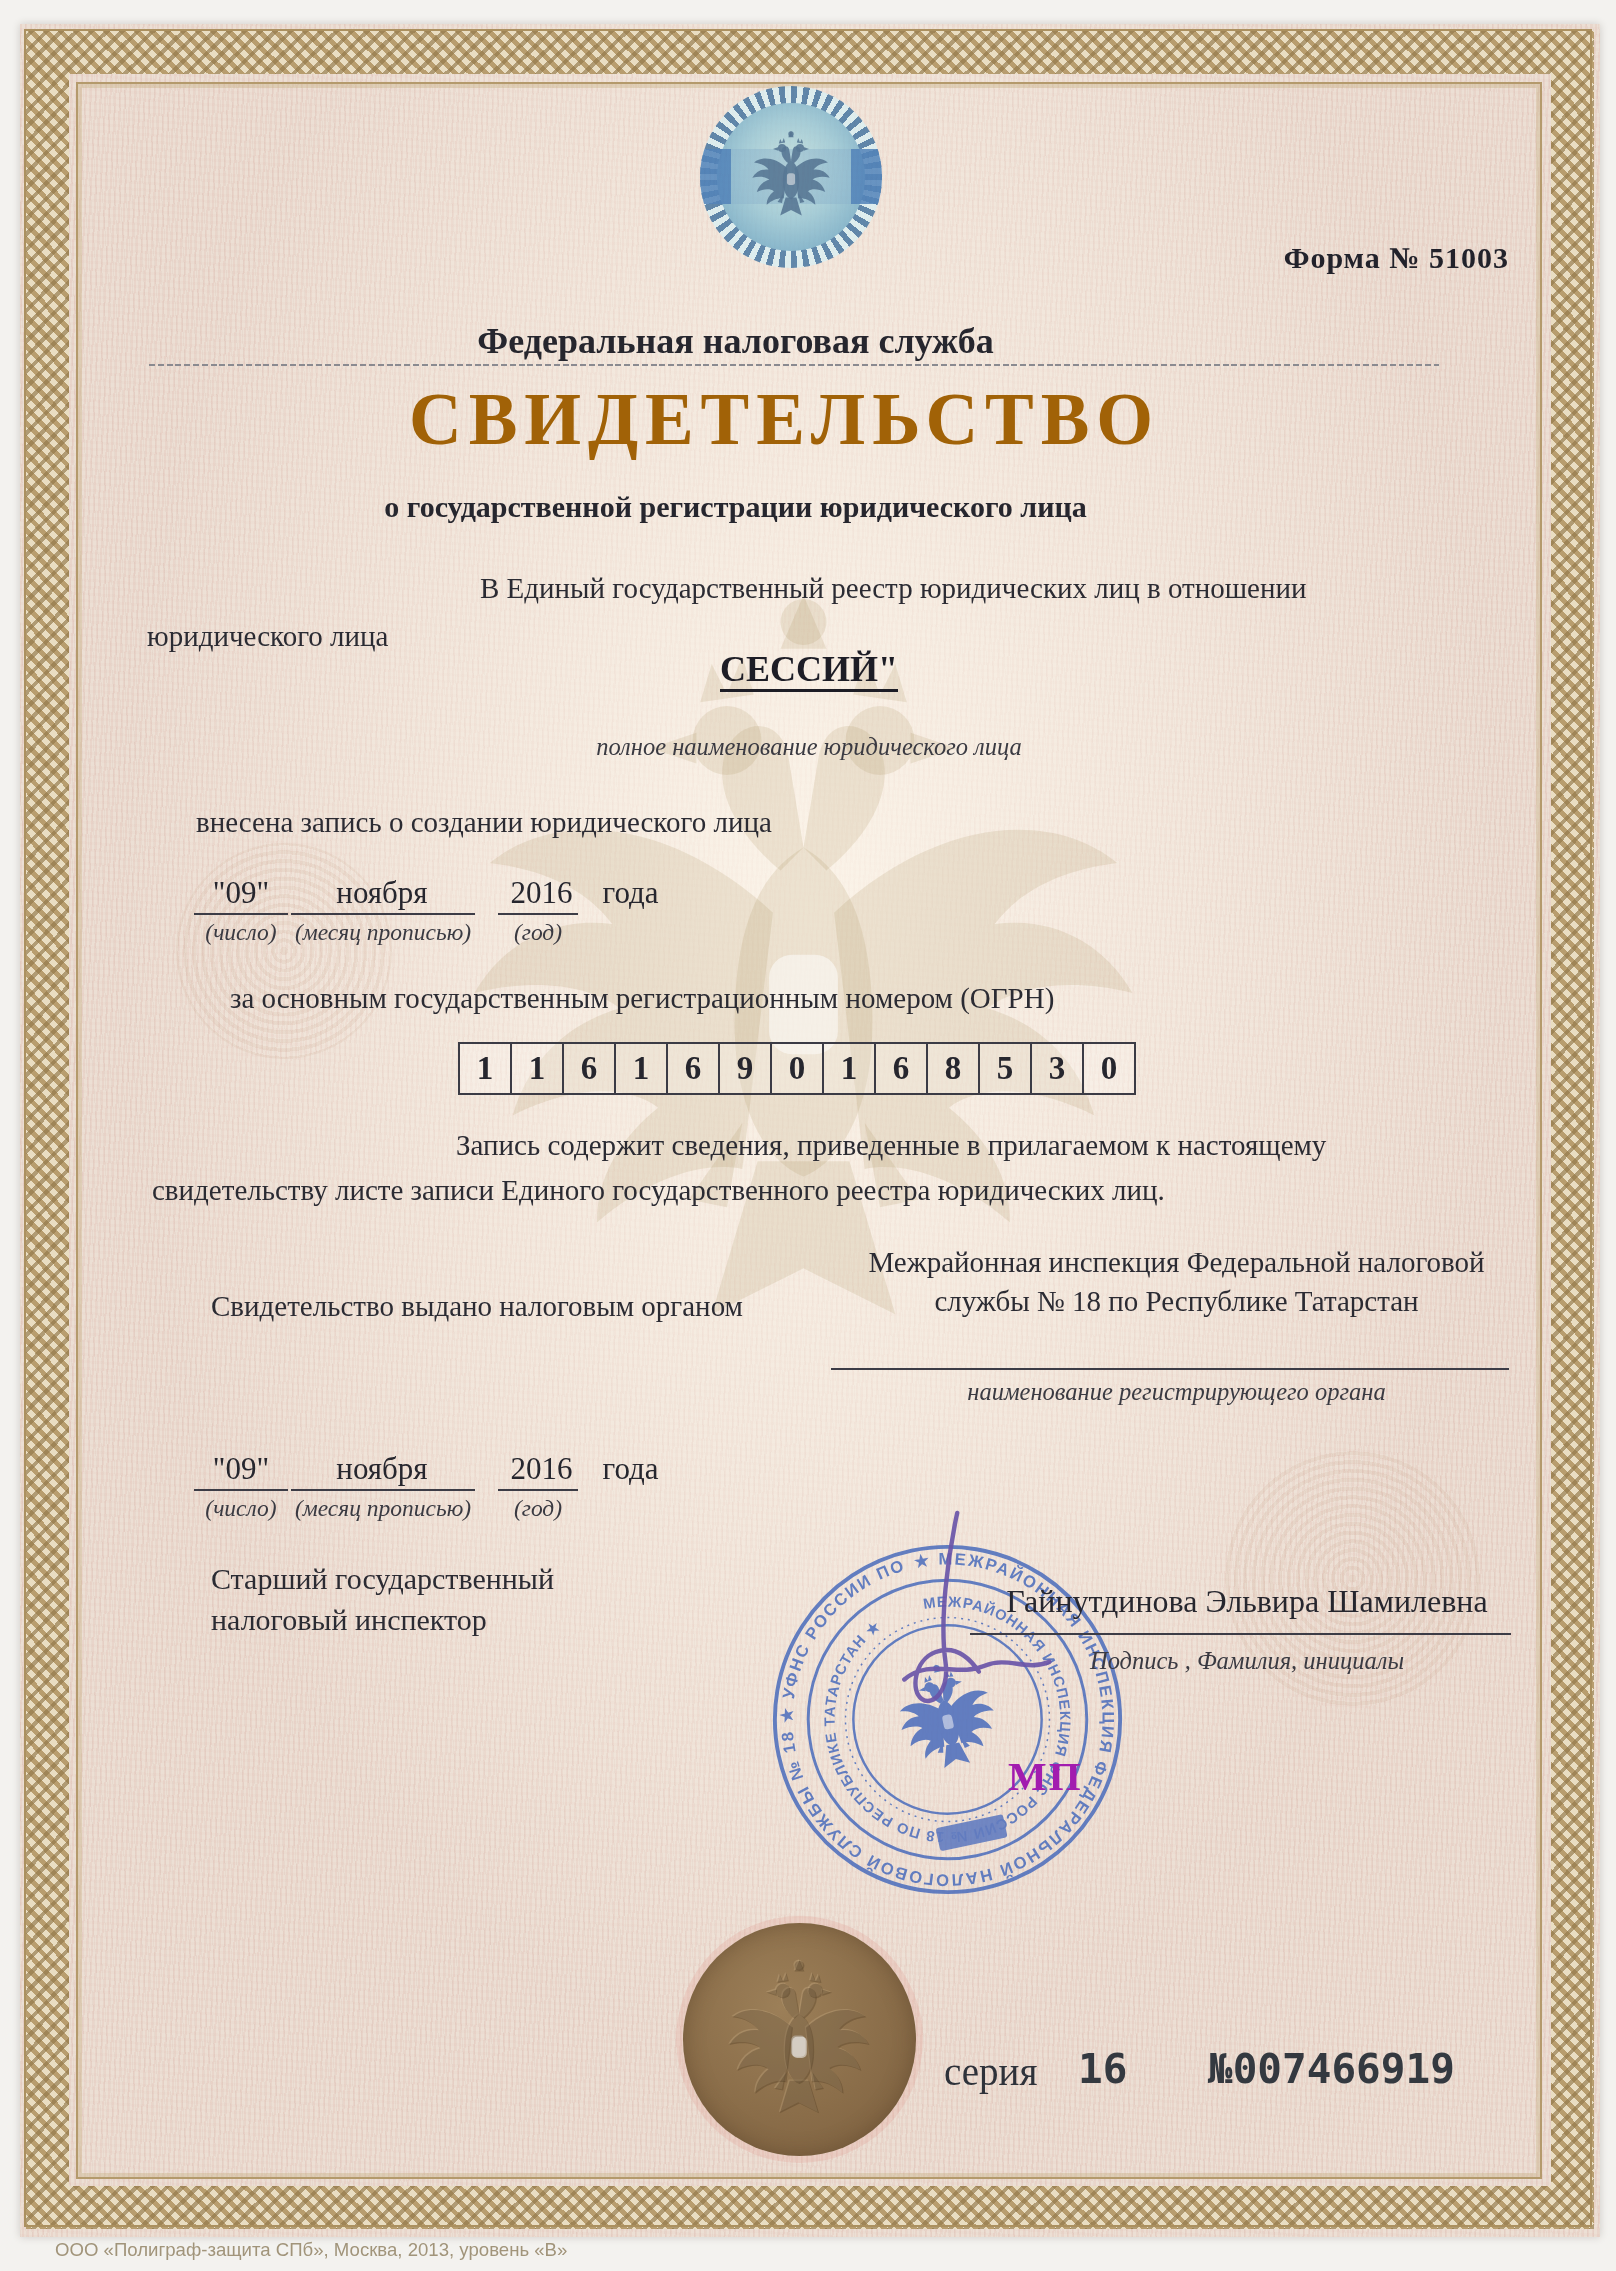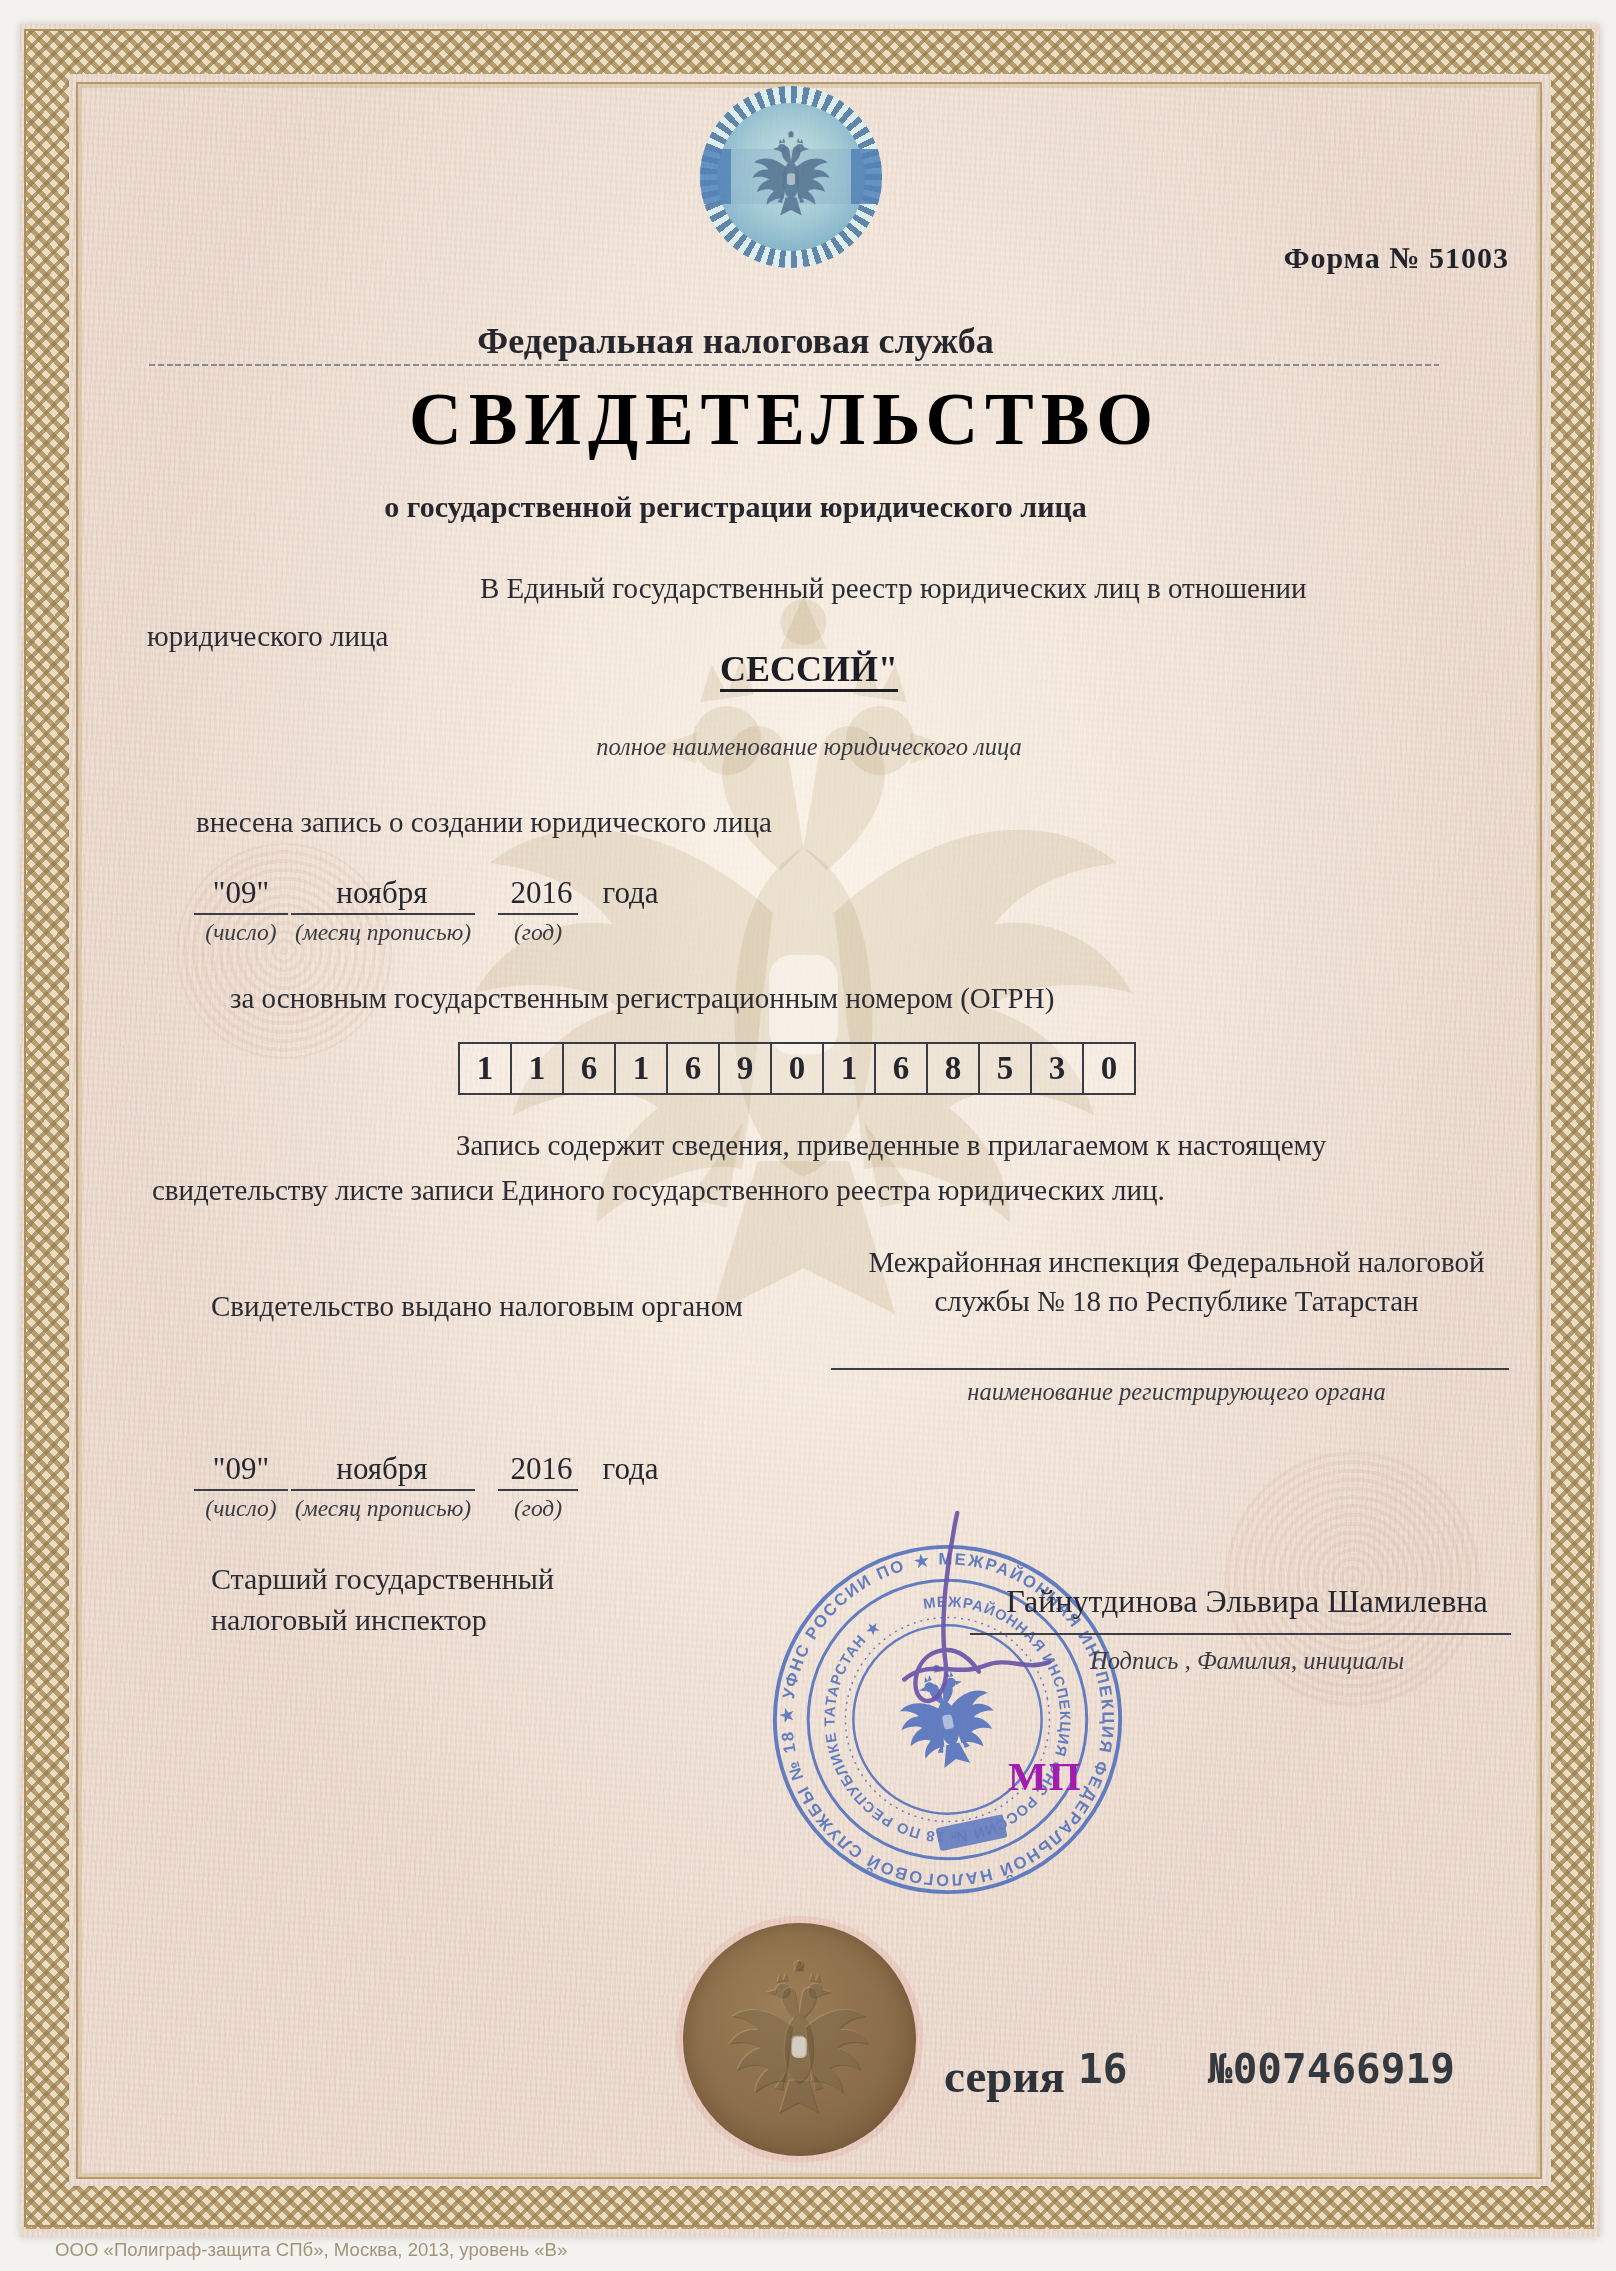--- a/index.html
+++ b/index.html
@@ -54,21 +54,21 @@
     background:radial-gradient(circle at 50% 45%, #c2e4e2 0%, #92c6d6 45%, #67a6c5 78%, #5e9ec2 100%);}
   .holo-band{position:absolute;left:0;right:0;top:63px;height:55px;
     background:linear-gradient(90deg, rgba(38,104,176,0.85) 0 17%, rgba(110,165,200,0.45) 17% 83%, rgba(38,104,176,0.85) 83% 100%);}
   .holo-eagle{position:absolute;left:46px;top:37px;width:90px;height:104px;color:rgba(46,90,130,0.9);}
   
   .abs{position:absolute;white-space:nowrap;}
   .form-label{top:241px;right:107px;font-size:30px;font-weight:bold;letter-spacing:1px;color:#22222b;}
   .agency{left:157px;top:320px;width:1157px;text-align:center;font-size:36px;font-weight:bold;color:#26262e;}
   .agency-rule{position:absolute;left:149px;top:364px;width:1290px;height:2px;
     background:repeating-linear-gradient(90deg,#8a8a90 0 5.9px, rgba(255,255,255,0) 5.9px 8.8px);}
-  .cert-title{left:157px;top:378px;width:1255px;text-align:center;font-size:73px;font-weight:bold;letter-spacing:6.9px;color:#000000;}
+  .cert-title{left:157px;top:378px;width:1255px;text-align:center;font-size:73px;font-weight:bold;letter-spacing:6.9px;color:#a16207;}
   .cert-subtitle{left:157px;top:490px;width:1157px;text-align:center;font-size:30px;font-weight:bold;color:#26262e;}
   .body-text{font-size:29px;color:#2b2b33;}
   .intro1{left:480px;top:572px;}
   .intro2{left:147px;top:620px;}
   .company{left:157px;top:642px;width:1304px;text-align:center;font-size:36px;font-weight:bold;color:#1d1d26;}
   .company span{text-decoration:underline;text-decoration-thickness:2.9px;text-underline-offset:7.8px;}
   .company .l2{display:block;margin-top:5.9px;}
   .caption{font-style:italic;font-size:24.5px;color:#3a3a42;}
   .company-caption{left:157px;top:733px;width:1304px;text-align:center;}
   .record-line{left:196px;top:806px;}
@@ -95,21 +95,21 @@
   .signer-caption{left:980px;top:1647px;width:534px;text-align:center;}
   
   .stamp{position:absolute;left:769px;top:1541px;width:357px;height:357px;opacity:0.85;transform:rotate(-12deg);}
   .signature{position:absolute;left:861px;top:1507px;width:265px;height:245px;}
   
   .seal{position:absolute;left:683px;top:1923px;width:233px;height:233px;border-radius:50%;
     background:radial-gradient(circle at 42% 36%, #9c7f58, #8a6d49 55%, #7a5e3e 100%);
     box-shadow:0 0 0 6.9px rgba(226,160,150,0.28), inset 0 0 21.6px rgba(70,50,30,0.35);}
   .seal svg{position:absolute;}
   
-  .series-label{left:944px;top:2049px;font-size:47px;font-weight:bold;color:#2e323a;}
+  .series-label{left:944px;top:2049px;font-size:39px;font-weight:normal;color:#2e323a;}
   .series-region{left:1078px;top:2045px;font-family:"DejaVu Sans Mono", monospace;font-size:41px;font-weight:bold;color:#343940;}
   .series-number{left:1208px;top:2045px;font-family:"DejaVu Sans Mono", monospace;font-size:41px;font-weight:bold;color:#343940;}
   .printer-note{left:55px;top:2239px;font-family:"Liberation Sans", sans-serif;font-size:18.6px;color:#a1947a;}
   .stamp text{font-family:"Liberation Sans", sans-serif;font-weight:bold;fill:#4a6cbc;}
 </style>
 </head>
 <body>
 
 <svg width="0" height="0" style="position:absolute">
   <defs>

